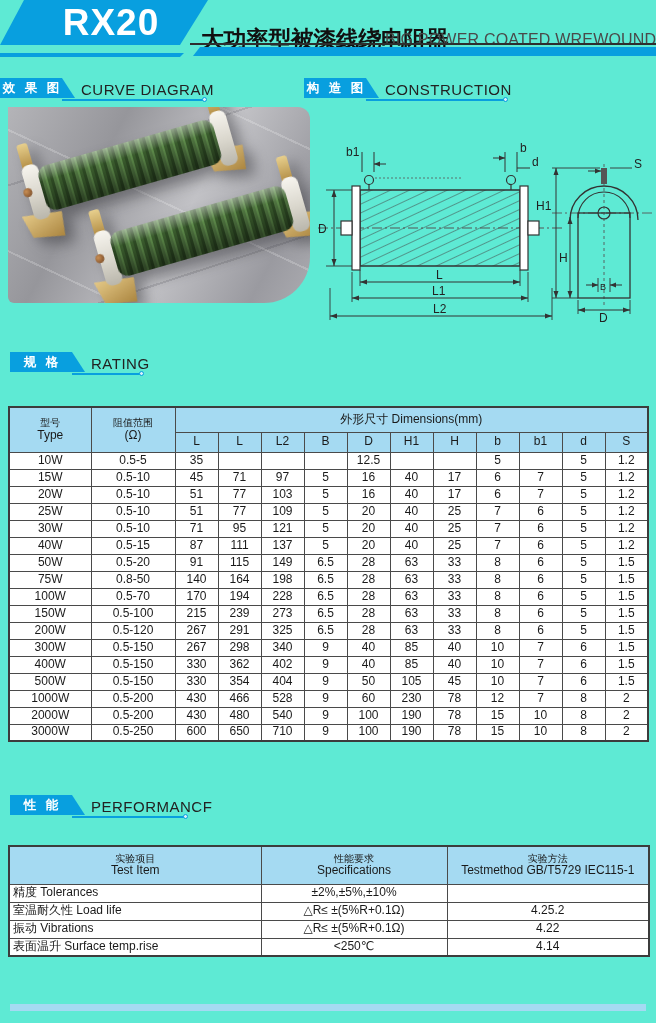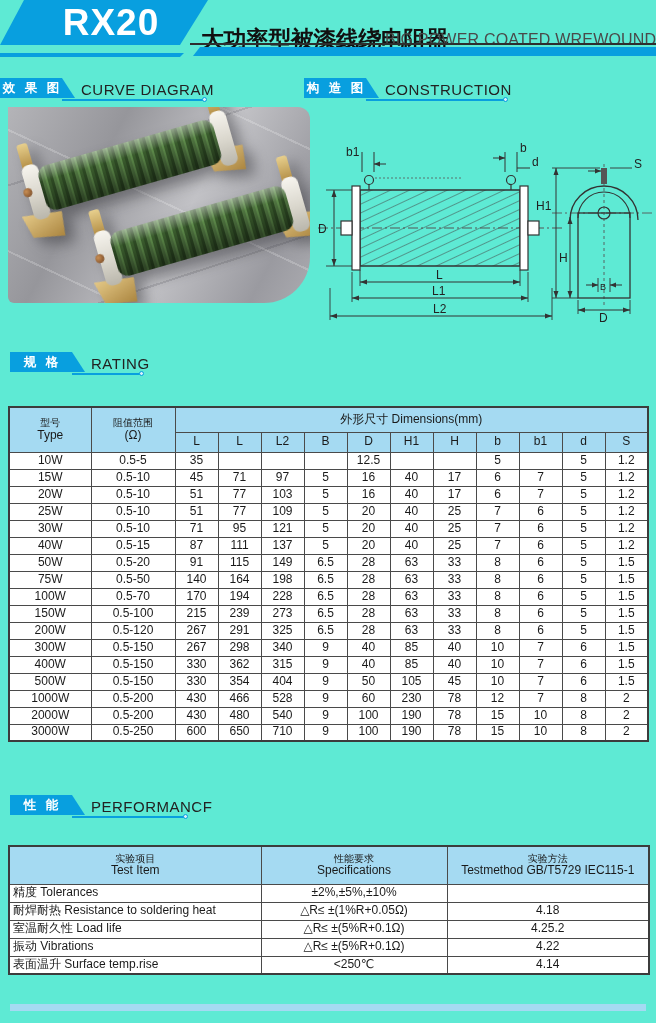--- a/index.html
+++ b/index.html
@@ -384,21 +384,21 @@
           <td>28</td>
           <td>63</td>
           <td>33</td>
           <td>8</td>
           <td>6</td>
           <td>5</td>
           <td>1.5</td>
         </tr>
         <tr>
           <td>75W</td>
-          <td>0.5-50</td>
+          <td>0.8-50</td>
           <td>140</td>
           <td>164</td>
           <td>198</td>
           <td>6.5</td>
           <td>28</td>
           <td>63</td>
           <td>33</td>
           <td>8</td>
           <td>6</td>
           <td>5</td>
@@ -462,21 +462,21 @@
           <td>10</td>
           <td>7</td>
           <td>6</td>
           <td>1.5</td>
         </tr>
         <tr>
           <td>400W</td>
           <td>0.5-150</td>
           <td>330</td>
           <td>362</td>
-          <td>315</td>
+          <td>402</td>
           <td>9</td>
           <td>40</td>
           <td>85</td>
           <td>40</td>
           <td>10</td>
           <td>7</td>
           <td>6</td>
           <td>1.5</td>
         </tr>
         <tr>
@@ -574,25 +574,20 @@
         </th>
       </tr>
     </thead>
     <tbody id="perf-body">
         <tr>
           <td class="item">精度 Tolerances</td>
           <td class="spec">±2%,±5%,±10%</td>
           <td class="method"></td>
         </tr>
         <tr>
-          <td class="item">耐焊耐热 Resistance to soldering heat</td>
-          <td class="spec">△R≤ ±(1%R+0.05Ω)</td>
-          <td class="method">4.18</td>
-        </tr>
-        <tr>
           <td class="item">室温耐久性 Load life</td>
           <td class="spec">△R≤ ±(5%R+0.1Ω)</td>
           <td class="method">4.25.2</td>
         </tr>
         <tr>
           <td class="item">振动 Vibrations</td>
           <td class="spec">△R≤ ±(5%R+0.1Ω)</td>
           <td class="method">4.22</td>
         </tr>
         <tr>

